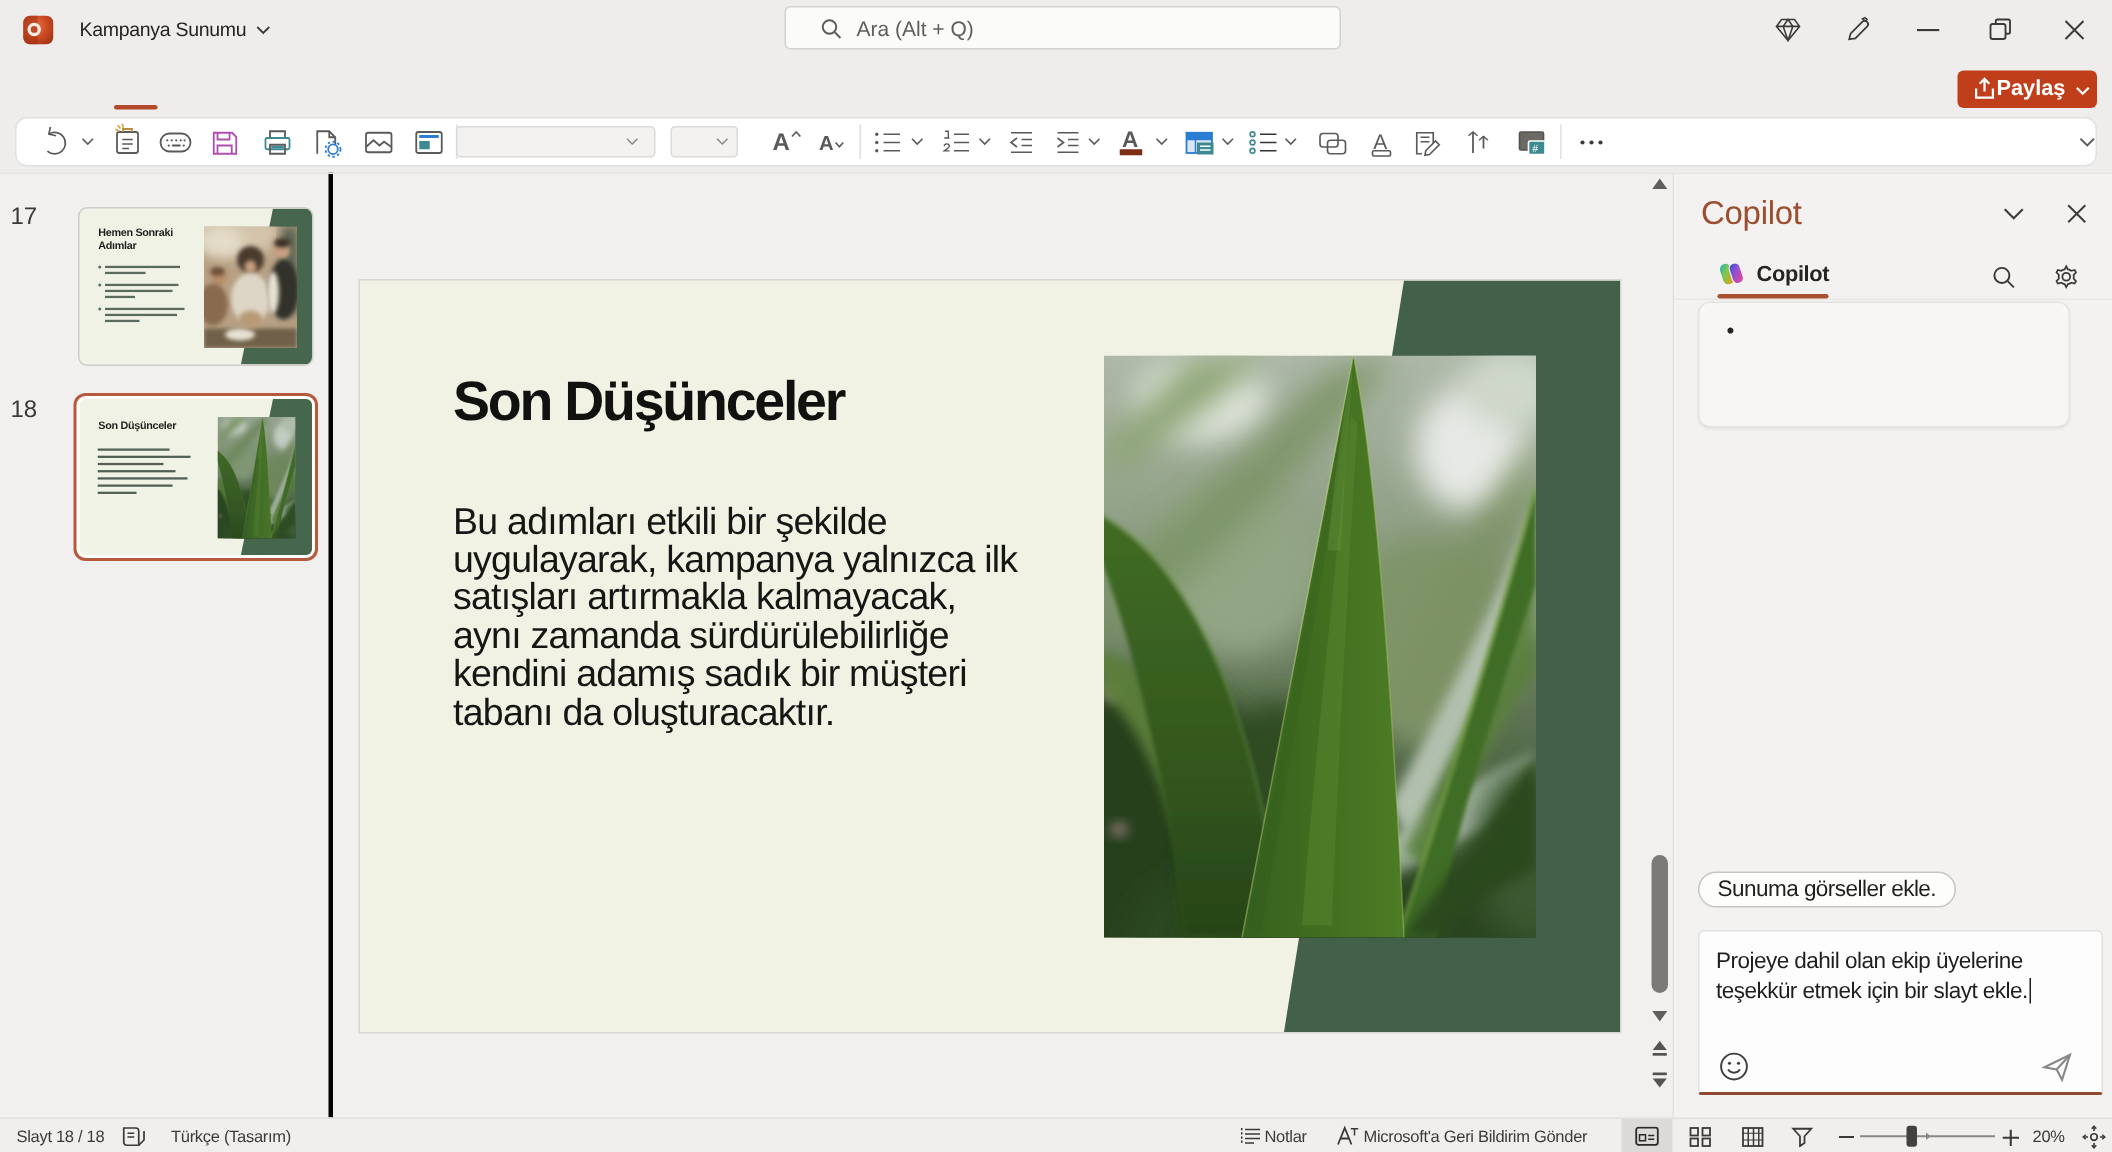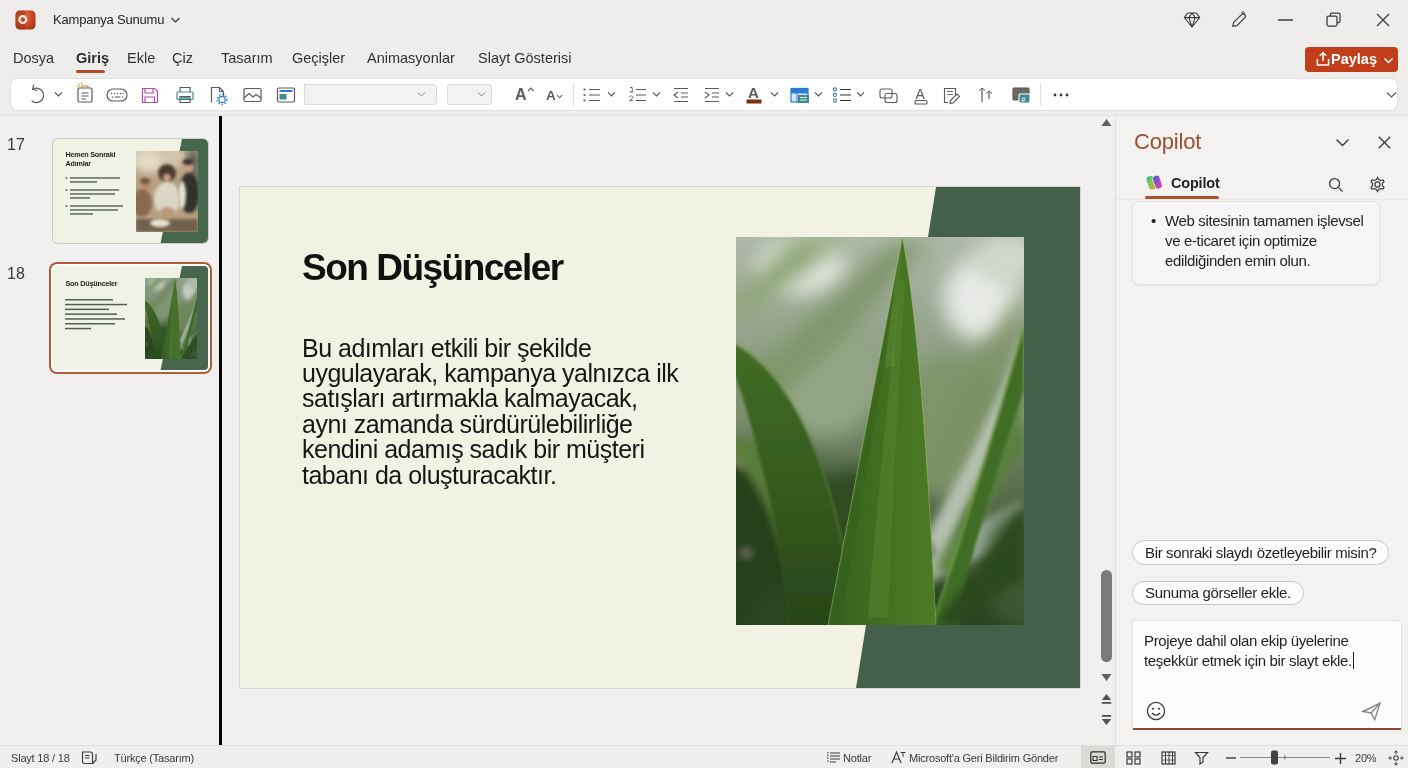--- a/index.html
+++ b/index.html
@@ -162,49 +162,46 @@
         </radialGradient>
       </defs>
       <rect x="0.5" y="0.5" width="20" height="19" rx="4.5" fill="url(#pplg)"></rect>
       <path d="M0.5 5 A4.5 4.5 0 0 1 5 0.5 L10 0.5 L10 19.5 L5 19.5 A4.5 4.5 0 0 1 0.5 15 Z" fill="#9e3115" opacity=".55"></path>
       <circle cx="7.8" cy="9.6" r="3.4" fill="none" stroke="#fcebe2" stroke-width="2.2"></circle>
     </svg>
     <span id="doctitle">Kampanya Sunumu</span>
     <svg class="abs" style="left:170px;top:16px" width="11" height="9" viewBox="0 0 11 9">
         <path d="M1.5 2l4 4 4-4" stroke="#3b3a39" stroke-width="1.2" fill="none"></path>
       </svg>
+    <div id="searchbox">
+      <svg class="abs" style="left:23px;top:7px" width="15" height="15" viewBox="0 0 15 15">
+          <circle cx="6" cy="6" r="4.5" stroke="#5f5d5b" stroke-width="1.3" fill="none"></circle>
+          <path d="M9.5 9.5l3.8 3.8" stroke="#5f5d5b" stroke-width="1.3"></path>
+        </svg>
+      <span class="stext">Ara (Alt + Q)</span>
+    </div>
     <svg class="abs" style="left:1183px;top:12px" width="18" height="16" viewBox="0 0 18 16">
       <path d="M4.7 1h8.6l3.4 4.6L9 15 1.3 5.6z M1.3 5.6h15.4 M9 15L5.8 5.6 9 1l3.2 4.6z" fill="none" stroke="#3b3a39" stroke-width="1.05"></path>
     </svg>
     <svg class="abs" style="left:1230px;top:11px" width="18" height="18" viewBox="0 0 18 18">
       <path d="M2.8 15.2l.9-3.8 7.8-7.8c.9-.9 2.4-.9 3.2 0 .9.9.9 2.3 0 3.2l-7.8 7.8z" fill="none" stroke="#3b3a39" stroke-width="1.15"></path>
       <path d="M13.6 3l-2-1.4 1.7-.9 1.4 1.2z" fill="none" stroke="#3b3a39" stroke-width="1"></path>
     </svg>
     <svg class="abs" style="left:1278px;top:19px" width="15" height="2" viewBox="0 0 15 2">
         <path d="M0 1h15" stroke="#3b3a39" stroke-width="1.5"></path>
       </svg>
     <svg class="abs" style="left:1326px;top:12px" width="15" height="15" viewBox="0 0 15 15">
       <rect x="1" y="4" width="10" height="10" rx="1.5" fill="none" stroke="#3b3a39" stroke-width="1.25"></rect>
       <path d="M4.5 4V2.2c0-.7.5-1.2 1.2-1.2h7.1c.7 0 1.2.5 1.2 1.2v7.1c0 .7-.5 1.2-1.2 1.2H11" fill="none" stroke="#3b3a39" stroke-width="1.25"></path>
     </svg>
     <svg class="abs" style="left:1376px;top:13px" width="14" height="14" viewBox="0 0 14 14">
         <path d="M1 1l12 12M13 1L1 13" stroke="#3b3a39" stroke-width="1.3"></path>
       </svg>
   </div>
 
-  <div id="menurow">
-    <span class="mtab" style="left:13px">Dosya</span>
-    <span class="mtab sel" style="left:76px">Giriş</span>
-    <span class="mtab" style="left:127px">Ekle</span>
-    <span class="mtab" style="left:172px">Çiz</span>
-    <span class="mtab" style="left:221px">Tasarım</span>
-    <span class="mtab" style="left:292px">Geçişler</span>
-    <span class="mtab" style="left:367px">Animasyonlar</span>
-    <span class="mtab" style="left:478px">Slayt Gösterisi</span>
-  </div>
   <div id="girisline"></div>
   <div id="sorunbtn">
     <svg class="abs" style="left:10px;top:5px" width="16" height="14" viewBox="0 0 16 14">
         <path d="M1.5 1.5h13v8.6h-8.2l-2.9 2.9v-2.9H1.5z" fill="none" stroke="#3b3a39" stroke-width="1.2"></path>
       </svg>
     <span style="margin-left:30px">Sorunm</span>
   </div>
   <div id="paylasbtn">
     <svg class="abs" style="left:10px;top:4px" width="16" height="16" viewBox="0 0 16 16">
       <path d="M8 10V2 M4.8 4.8L8 1.6l3.2 3.2" fill="none" stroke="#fff" stroke-width="1.5"></path>
@@ -454,23 +451,21 @@
           <path d="M10.4 10.4l4.2 4.2" stroke="#3b3a39" stroke-width="1.3"></path>
         </svg>
       <svg class="abs" style="left:253px;top:61px" width="17" height="17" viewBox="0 0 17 17">
         <circle cx="8.5" cy="8.5" r="2.6" stroke="#3b3a39" stroke-width="1.2" fill="none"></circle>
         <path d="M8.5 1.5 L9.6 3.6 A5.2 5.2 0 0 1 11.8 4.5 L14.1 4 L15 5.6 L13.4 7.3 A5.2 5.2 0 0 1 13.4 9.7 L15 11.4 L14.1 13 L11.8 12.5 A5.2 5.2 0 0 1 9.6 13.4 L8.5 15.5 L7.4 13.4 A5.2 5.2 0 0 1 5.2 12.5 L2.9 13 L2 11.4 L3.6 9.7 A5.2 5.2 0 0 1 3.6 7.3 L2 5.6 L2.9 4 L5.2 4.5 A5.2 5.2 0 0 1 7.4 3.6 Z" fill="none" stroke="#3b3a39" stroke-width="1.15"></path>
       </svg>
       <div id="cptabsep"></div>
       <div id="cptabline"></div>
       <div id="cpcard">
         <span class="cbullet">•</span>
-        <div class="ctext">Web sitesinin tamamen işlevsel ve e-ticaret için optimize edildiğinden emin olun.</div>
       </div>
-      <div class="pill" style="left:16px;top:425px;">Bir sonraki slaydı özetleyebilir misin?</div>
       <div class="pill" style="left:16px;top:465.5px;height:24px;line-height:22px;">Sunuma görseller ekle.</div>
       <div id="inputbox">
         <div class="itext">Projeye dahil olan ekip üyelerine teşekkür etmek için bir slayt ekle.<span style="border-left:1.5px solid #1f1e1d;margin-left:1px">​</span></div>
         <svg class="abs" style="left:13px;top:80px" width="20" height="20" viewBox="0 0 20 20">
           <circle cx="10" cy="10" r="8.6" stroke="#3f3e3c" stroke-width="1.3" fill="none"></circle>
           <circle cx="7" cy="7.8" r="1.05" fill="#3f3e3c"></circle>
             <circle cx="13" cy="7.8" r="1.05" fill="#3f3e3c"></circle>
           <path d="M6 12c1 1.4 2.4 2.1 4 2.1s3-.7 4-2.1" stroke="#3f3e3c" stroke-width="1.3" fill="none"></path>
         </svg>
         <svg class="abs" style="left:227px;top:79px" width="23" height="23" viewBox="0 0 23 23">

